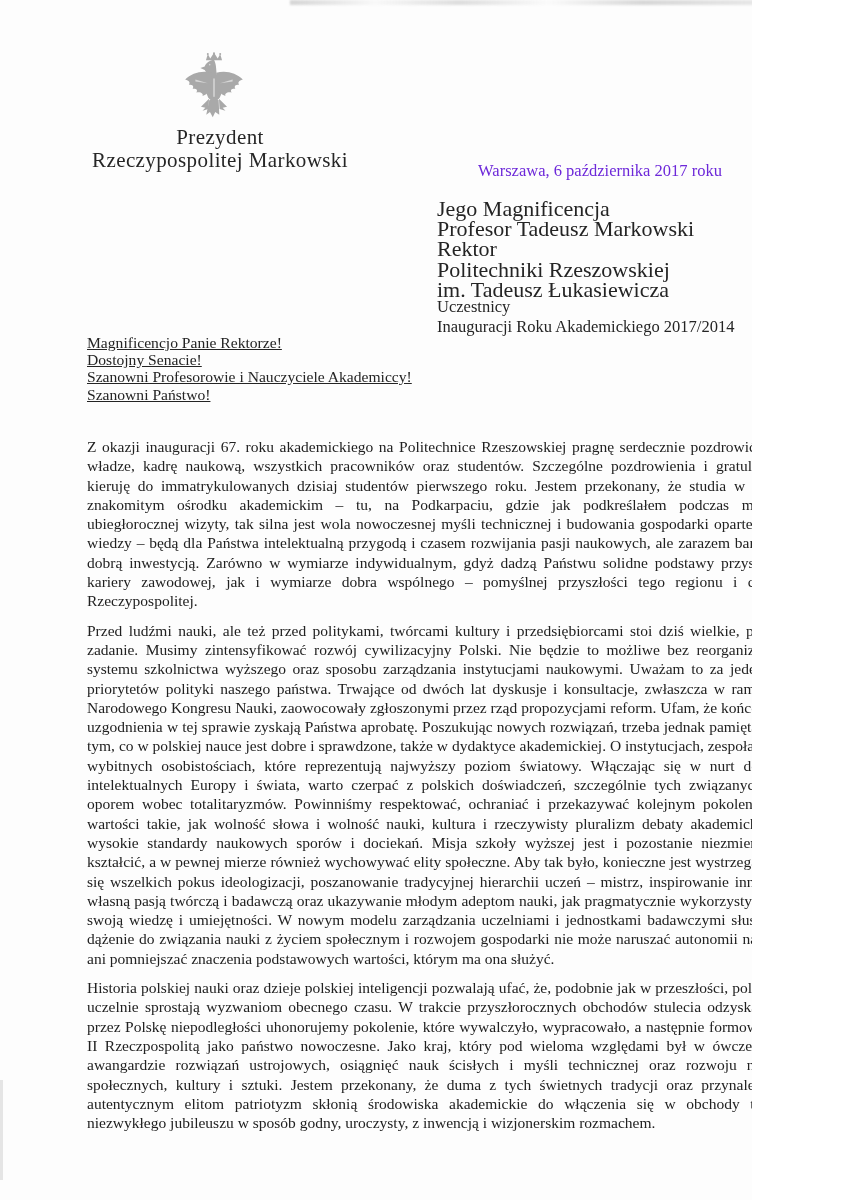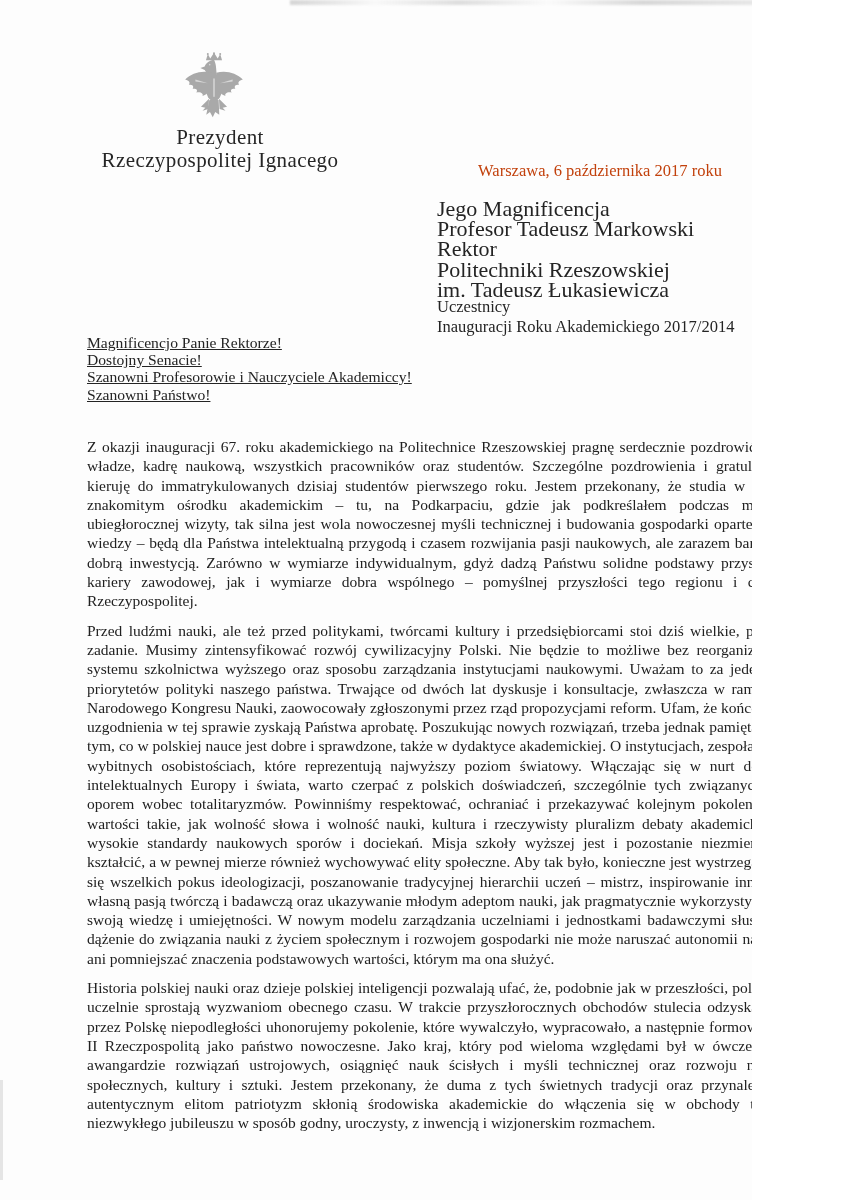--- a/index.html
+++ b/index.html
@@ -53,21 +53,21 @@
     letter-spacing: 0.4px;
     color: #262626;
   }
   .date-line {
     position: absolute;
     left: 430px;
     top: 161px;
     width: 340px;
     text-align: center;
     font-size: 16.5px;
-    color: #c2410c;
+    color: #6d28d9;
   }
   .recipient {
     position: absolute;
     left: 437px;
     top: 199px;
     font-size: 22px;
     line-height: 20.2px;
     color: #242424;
   }
   .participants {
@@ -137,21 +137,21 @@
         <rect x="48.8" y="42" width="2.4" height="30" rx="1.2"></rect>
         <path d="M20 44 L40 50 L20 47 Z"></path>
         <path d="M80 44 L60 50 L80 47 Z"></path>
         <circle cx="43" cy="20" r="1.3"></circle>
       </g>
     </svg>
   </div>
 
   <div class="sender">
     <div>Prezydent</div>
-    <div>Rzeczypospolitej Ignacego</div>
+    <div>Rzeczypospolitej Markowski</div>
   </div>
 
   <div class="date-line">Warszawa, 6 października 2017 roku</div>
 
   <div class="recipient">
     <div>Jego Magnificencja</div>
     <div>Profesor Tadeusz Markowski</div>
     <div>Rektor</div>
     <div>Politechniki Rzeszowskiej</div>
     <div>im. Tadeusz Łukasiewicza</div>

